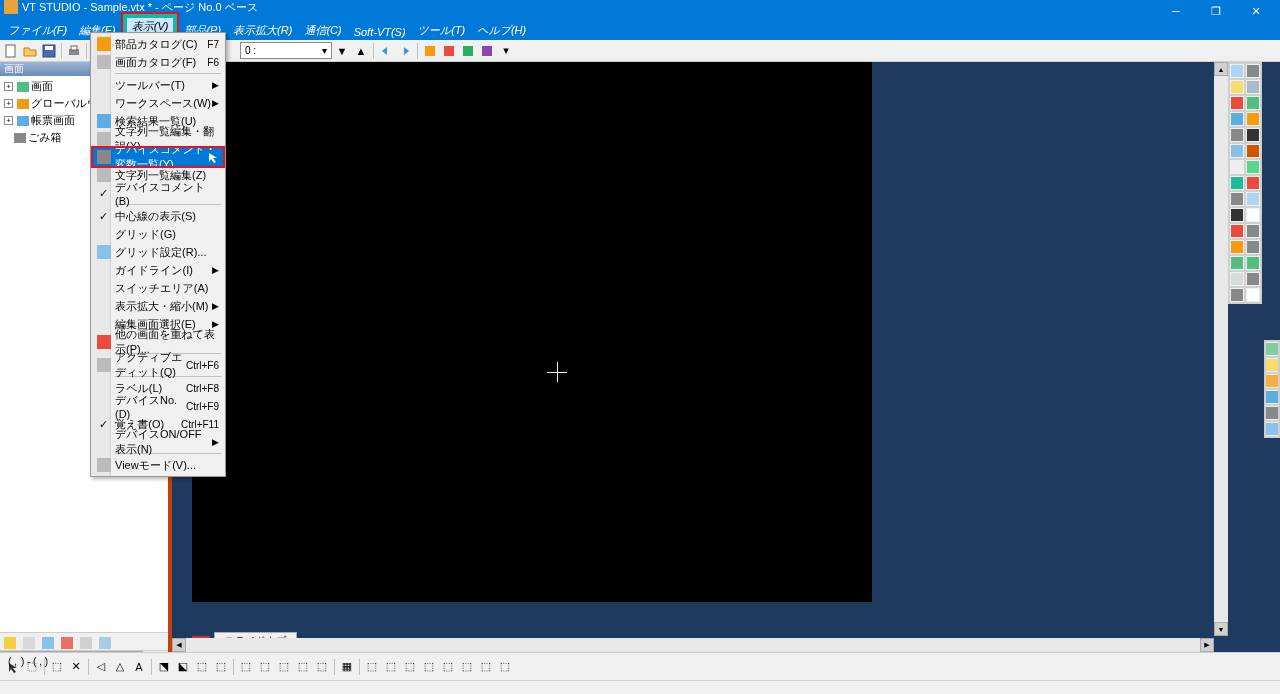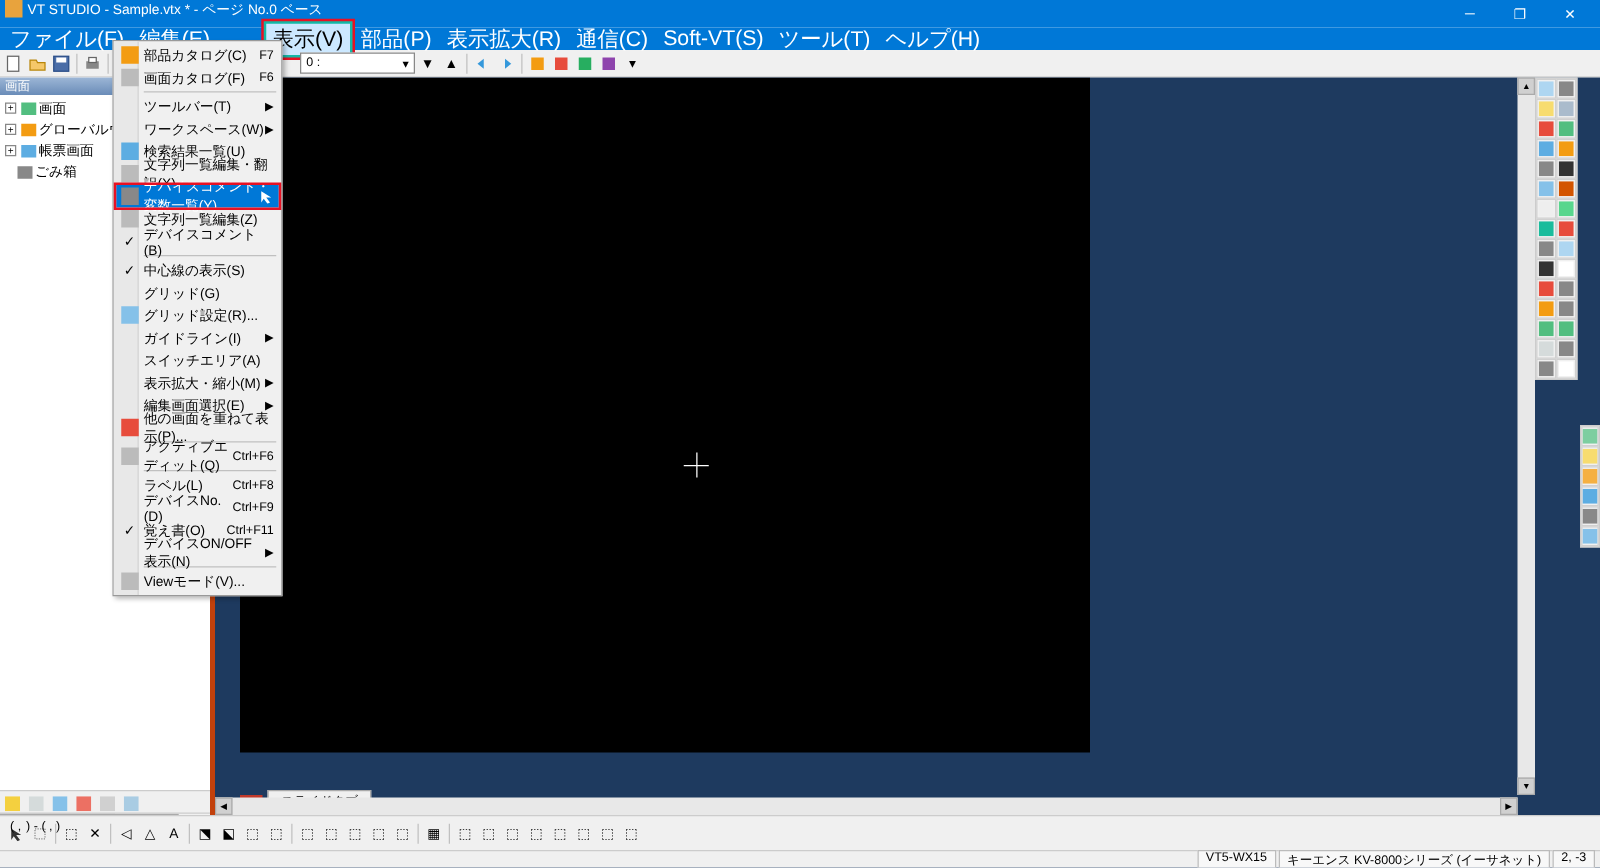--- a/index.html
+++ b/index.html
@@ -6,23 +6,23 @@
 body { width: 1280px; height: 694px; background: #fff; overflow: hidden; position: relative; font-size: 11px; }
 
 
 .titlebar { height: 22px; background: #0078d7; color: #fff; display: flex; align-items: flex-start; padding: 0 4px; }
 .titlebar .icon { width: 14px; height: 14px; background: #e8a33d; margin-right: 4px; }
 .titlebar .title { flex: 1; font-size: 11px; }
 .titlebar .win-btns { display: flex; }
 .titlebar .win-btn { width: 40px; height: 22px; display: flex; align-items: center; justify-content: center; color: #fff; }
 
 
-.menubar { height: 18px; background: #0078d7; color: #fff; display: flex; align-items: center; padding: 0 2px; font-size: 17px; }
+.menubar { height: 18px; background: #0078d7; color: #fff; display: flex; align-items: flex-end; padding: 0 2px; font-size: 11px; font-style: italic; }
 .menubar .menu-item { padding: 2px 6px; cursor: default; }
-.menubar .menu-item.active { background: #cce8ff; color: #000; border: 3px solid #14b8a6; padding: 1px 5px; margin-left: 36px; }
+.menubar .menu-item.active { background: #cce8ff; color: #000; border: 5px solid #14b8a6; padding: 1px 5px; }
 
 
 .toolbar-row { height: 22px; background: #f0f0f0; border-bottom: 1px solid #d0d0d0; display: flex; align-items: center; padding: 0 2px; gap: 1px; }
 .toolbar-btn { width: 18px; height: 18px; display: flex; align-items: center; justify-content: center; border: 1px solid transparent; }
 .toolbar-sep { width: 1px; height: 16px; background: #c0c0c0; margin: 0 2px; }
 .zoom-box { width: 44px; height: 16px; background: #fff; border: 1px solid #888; font-size: 10px; display: flex; align-items: center; padding: 0 2px; }
 .combo { height: 17px; background: #fff; border: 1px solid #888; font-size: 10px; display: flex; align-items: center; padding: 0 4px; }
 
 
 .main { position: absolute; top: 62px; bottom: 26px; left: 0; right: 0; display: flex; }
@@ -762,18 +762,13 @@
   <div class="toolbar-btn">⬚</div>
   <div class="toolbar-btn">⬚</div>
   <div class="toolbar-btn">⬚</div>
 </div>
 <div class="bottom-row2" style="position:absolute;bottom:26px;left:4px">
   <span>( , </span>
     <span>) - (  ,  )</span>
 </div>
 
 <div class="statusbar">
-  <div class="status-right">
-    <div class="status-box">VT5-WX15</div>
-    <div class="status-box">キーエンス KV-8000シリーズ (イーサネット)</div>
-    <div class="status-box">2, -3</div>
-  </div>
 </div>
 
 </body></html>

